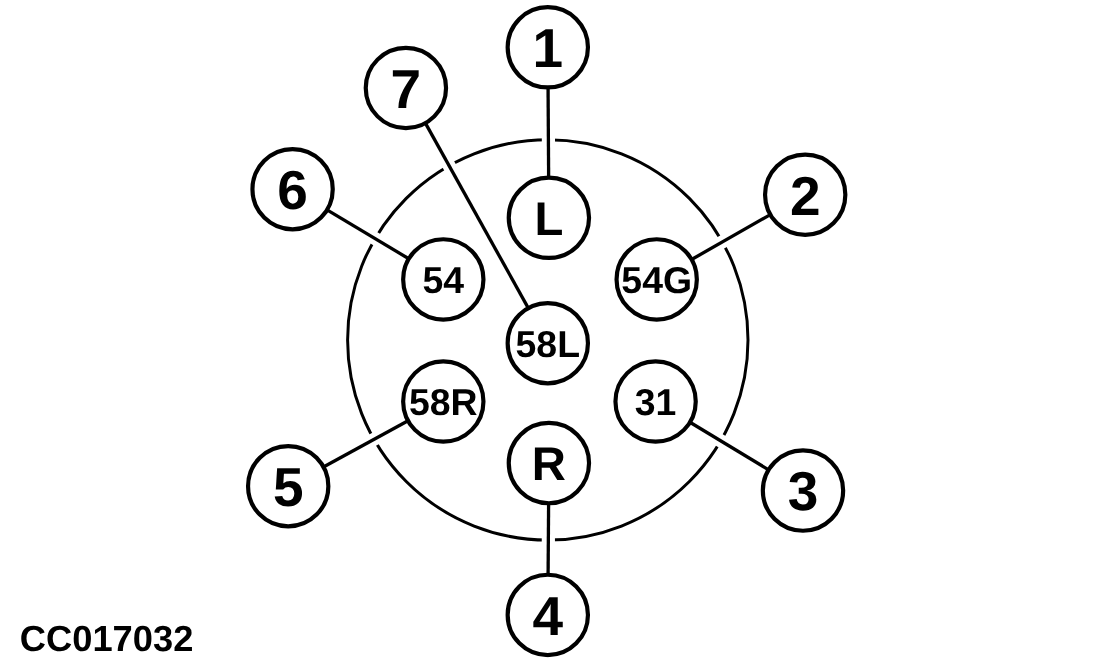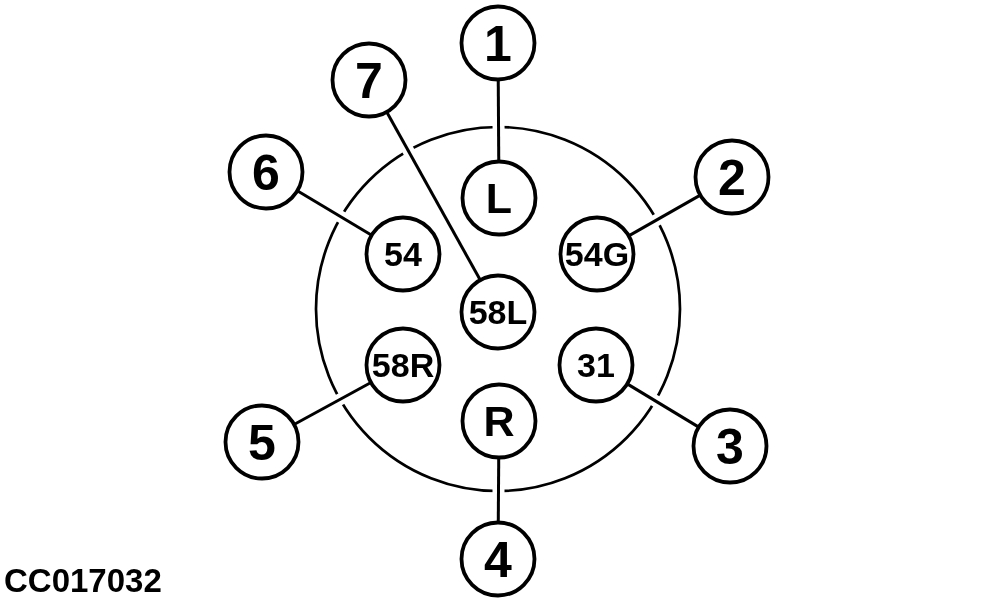--- a/index.html
+++ b/index.html
@@ -15,21 +15,21 @@
     overflow: hidden;
     font-family: "Liberation Sans", sans-serif;
   }
   .stage svg {
     position: absolute;
     left: 0;
     top: 0;
   }
   .figure-code {
     position: absolute;
-    left: 4px;
+    left: 18px;
     top: 564px;
     font-size: 33px;
     font-weight: bold;
     line-height: 1;
     color: #000000;
     white-space: nowrap;
   }
 </style>
 </head>
 <body>

